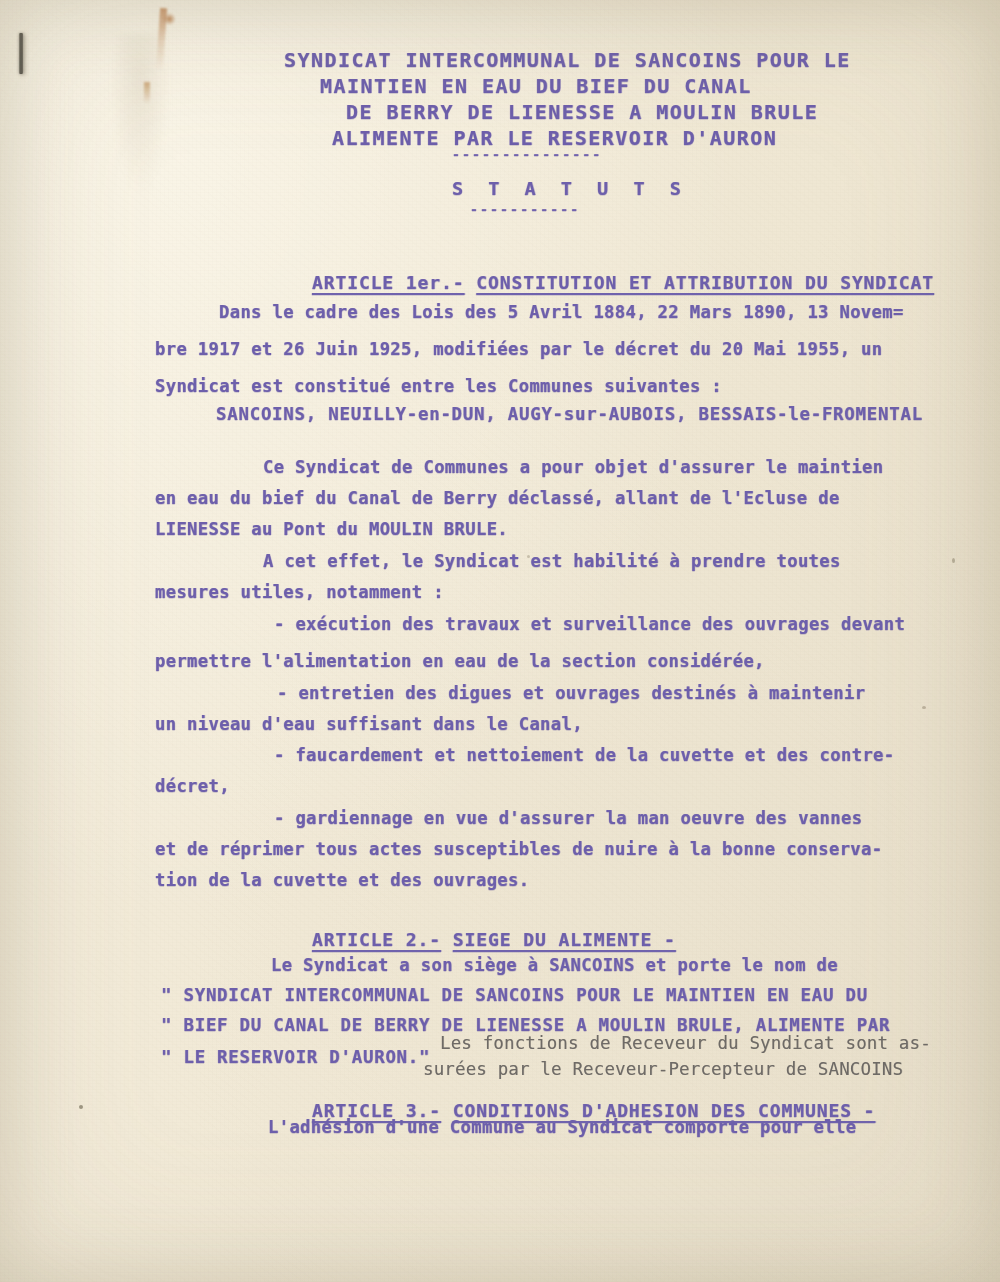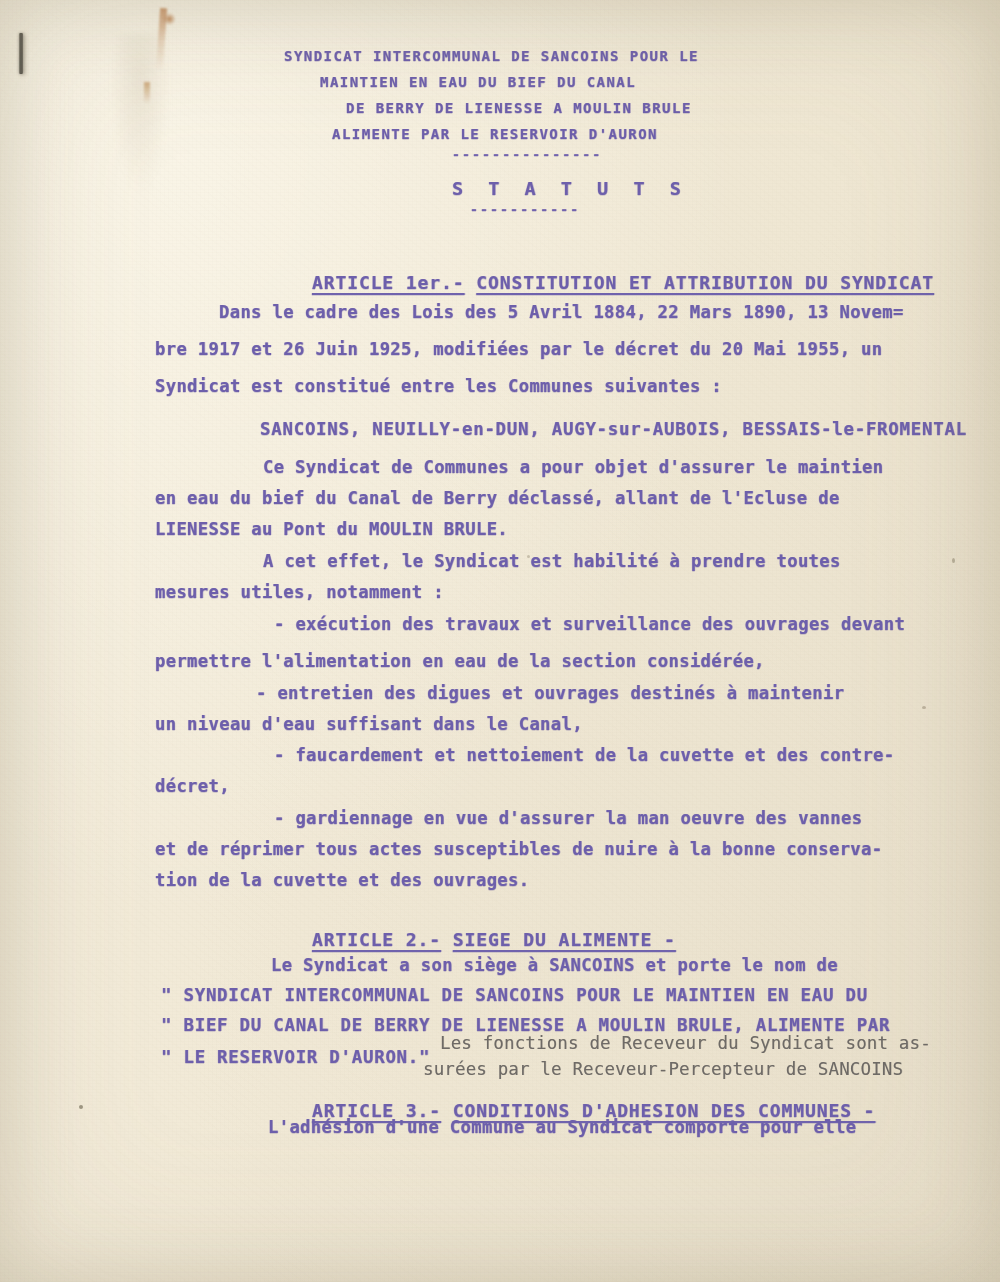--- a/index.html
+++ b/index.html
@@ -47,21 +47,21 @@
     color: #6d5fab;
     font-family: "DejaVu Sans Mono", monospace;
     white-space: pre;
     letter-spacing: .4px;
     text-shadow:
       0.6px 0 0 rgba(109,95,171,0.40),
       -0.5px 0.3px 0 rgba(125,112,182,0.30),
       0 0.7px 0.6px rgba(90,78,150,0.22);
     -webkit-font-smoothing: antialiased;
   }
-  .tline  { font-size: 14px; font-weight: 700; letter-spacing: 1.45px; }
+  .tline  { font-size: 20px; font-weight: 700; letter-spacing: 1.45px; }
   .statut { font-size: 18.5px; font-weight: 700; letter-spacing: 7px; }
   .dashrow{ font-size: 13px; font-weight: 700; letter-spacing: 2.2px; color:#7163ae; }
   .art    { font-size: 18px; font-weight: 700; letter-spacing: .9px; }
   .body   { font-size: 17.2px; font-weight: 600; letter-spacing: .35px; }
   .quoted { font-size: 17.4px; font-weight: 700; letter-spacing: .75px; }
   .communes { font-size: 17.4px; font-weight: 700; letter-spacing: .75px; }
 
   .u {
     text-decoration: underline;
     text-decoration-thickness: 1.6px;
@@ -144,33 +144,33 @@
   <div class="ink dashrow" style="left:470px; top:202px;">-----------</div>
 
   <div class="ink art" style="left:265px; top:251px;">
     <span class="u">ARTICLE 1er.-</span><span> </span><span class="u">CONSTITUTION ET ATTRIBUTION DU SYNDICAT</span>
   </div>
 
   <div class="ink body" style="left:219px; top:302px;">Dans le cadre des Lois des 5 Avril 1884, 22 Mars 1890, 13 Novem=</div>
   <div class="ink body" style="left:155px; top:339px;">bre 1917 et 26 Juin 1925, modifiées par le décret du 20 Mai 1955, un</div>
   <div class="ink body" style="left:155px; top:376px;">Syndicat est constitué entre les Communes suivantes :</div>
 
-  <div class="ink communes" style="left:216px; top:419px;margin-left:44px;">SANCOINS, NEUILLY-en-DUN, AUGY-sur-AUBOIS, BESSAIS-le-FROMENTAL</div>
+  <div class="ink communes" style="left:216px; top:404px;">SANCOINS, NEUILLY-en-DUN, AUGY-sur-AUBOIS, BESSAIS-le-FROMENTAL</div>
 
   <div class="ink body" style="left:263px; top:457px;">Ce Syndicat de Communes a pour objet d'assurer le maintien</div>
   <div class="ink body" style="left:155px; top:488px;">en eau du bief du Canal de Berry déclassé, allant de l'Ecluse de</div>
   <div class="ink body" style="left:155px; top:519px;">LIENESSE au Pont du MOULIN BRULE.</div>
 
   <div class="ink body" style="left:263px; top:551px;">A cet effet, le Syndicat est habilité à prendre toutes</div>
   <div class="ink body" style="left:155px; top:582px;">mesures utiles, notamment :</div>
 
   <div class="ink body" style="left:274px; top:614px;">- exécution des travaux et surveillance des ouvrages devant</div>
   <div class="ink body" style="left:155px; top:651px;">permettre l'alimentation en eau de la section considérée,</div>
 
-  <div class="ink body" style="left:256px; top:683px;">- entretien des digues et ouvrages destinés à maintenir</div>
+  <div class="ink body" style="left:277px; top:683px;">- entretien des digues et ouvrages destinés à maintenir</div>
   <div class="ink body" style="left:155px; top:714px;">un niveau d'eau suffisant dans le Canal,</div>
 
   <div class="ink body" style="left:274px; top:745px;">- faucardement et nettoiement de la cuvette et des contre-</div>
   <div class="ink body" style="left:155px; top:776px;">décret,</div>
 
   <div class="ink body" style="left:274px; top:808px;text-align:right;">- gardiennage en vue d'assurer la man oeuvre des vannes</div>
   <div class="ink body" style="left:155px; top:839px;">et de réprimer tous actes susceptibles de nuire à la bonne conserva-</div>
   <div class="ink body" style="left:155px; top:870px;">tion de la cuvette et des ouvrages.</div>
 
   <div class="ink art" style="left:265px; top:908px;">

